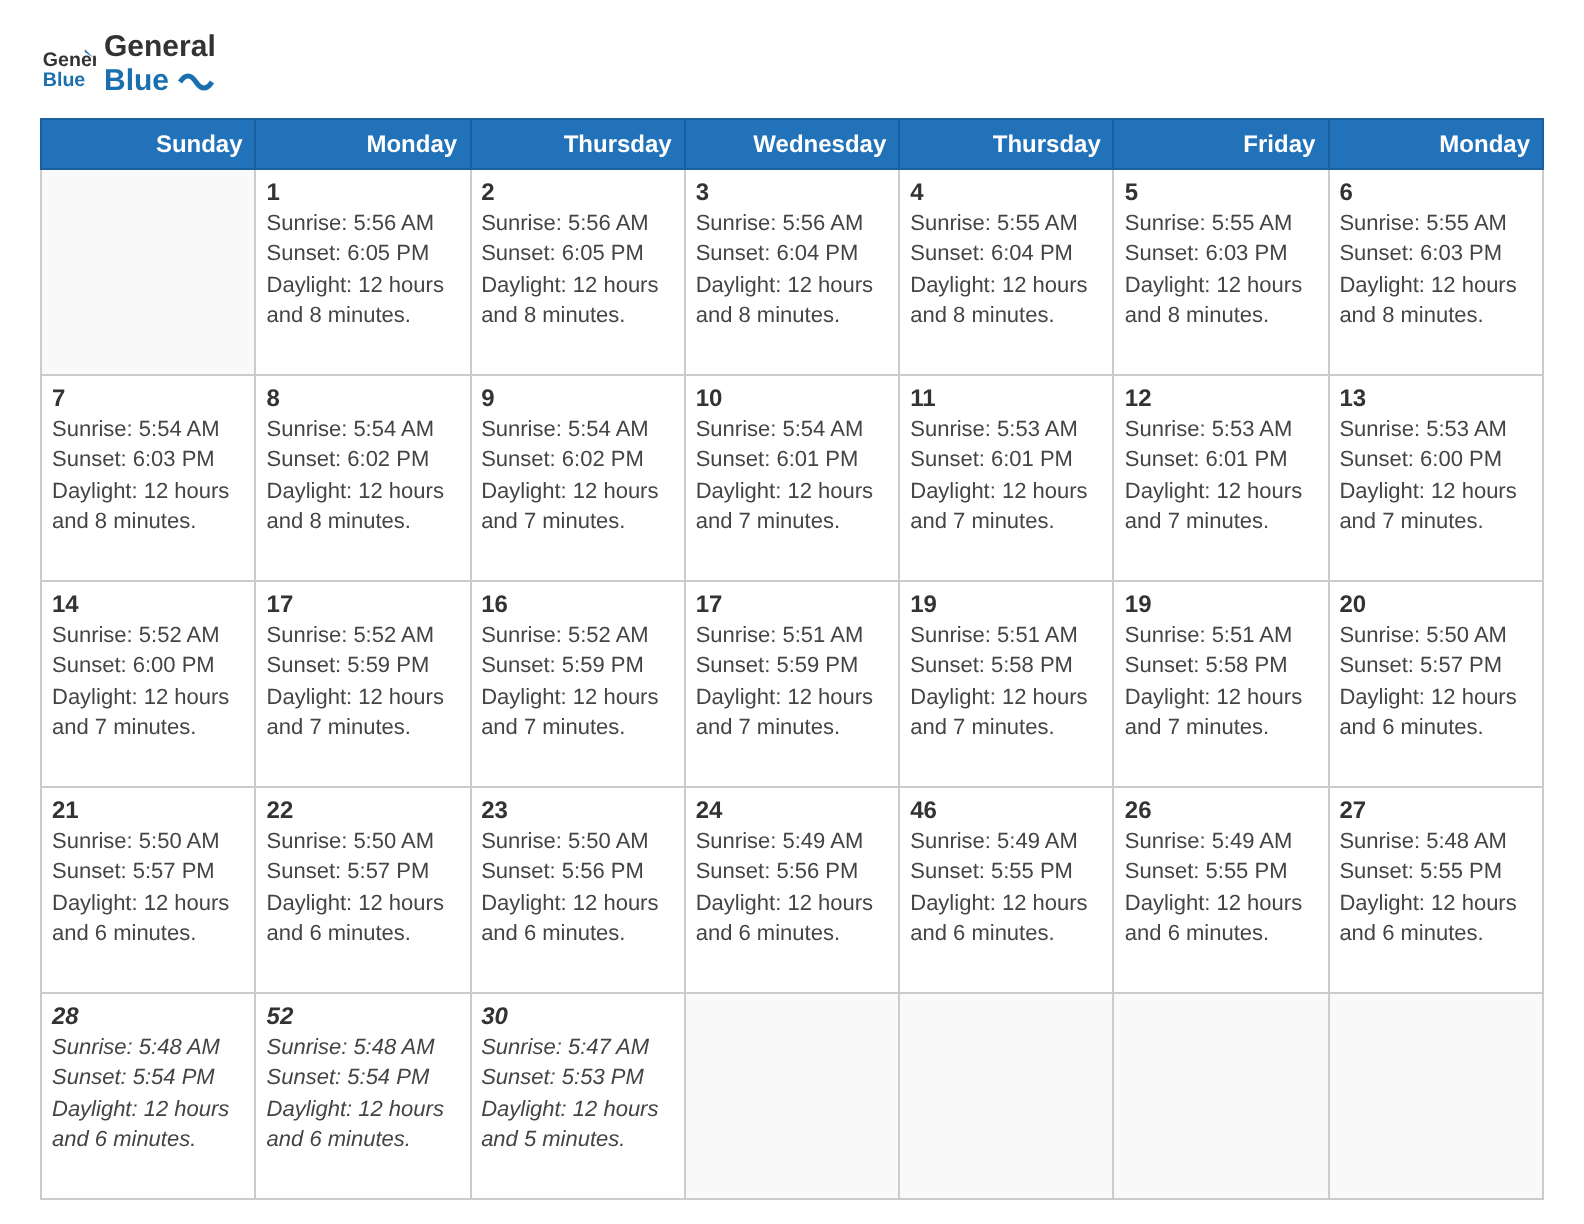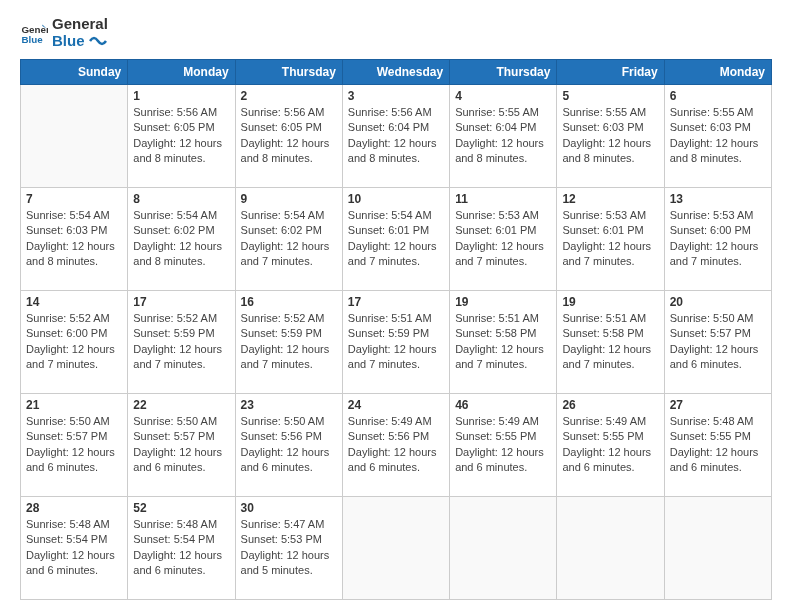--- a/index.html
+++ b/index.html
@@ -83,20 +83,21 @@
     .day-info {
       font-size: 11px;
       color: #444;
       line-height: 1.4;
     }
     .week-row td {
       height: 82px;
     }
     .last-row td {
       height: 70px;
+      font-style: italic;
     }
   </style>
 </head>
 <body>
 
 <div class="page">
   <div class="header">
     <div class="logo">
       <svg class="logo-icon" viewBox="0 0 40 40">
         <text x="2" y="20" font-size="14" font-weight="bold" fill="#333">General</text>

